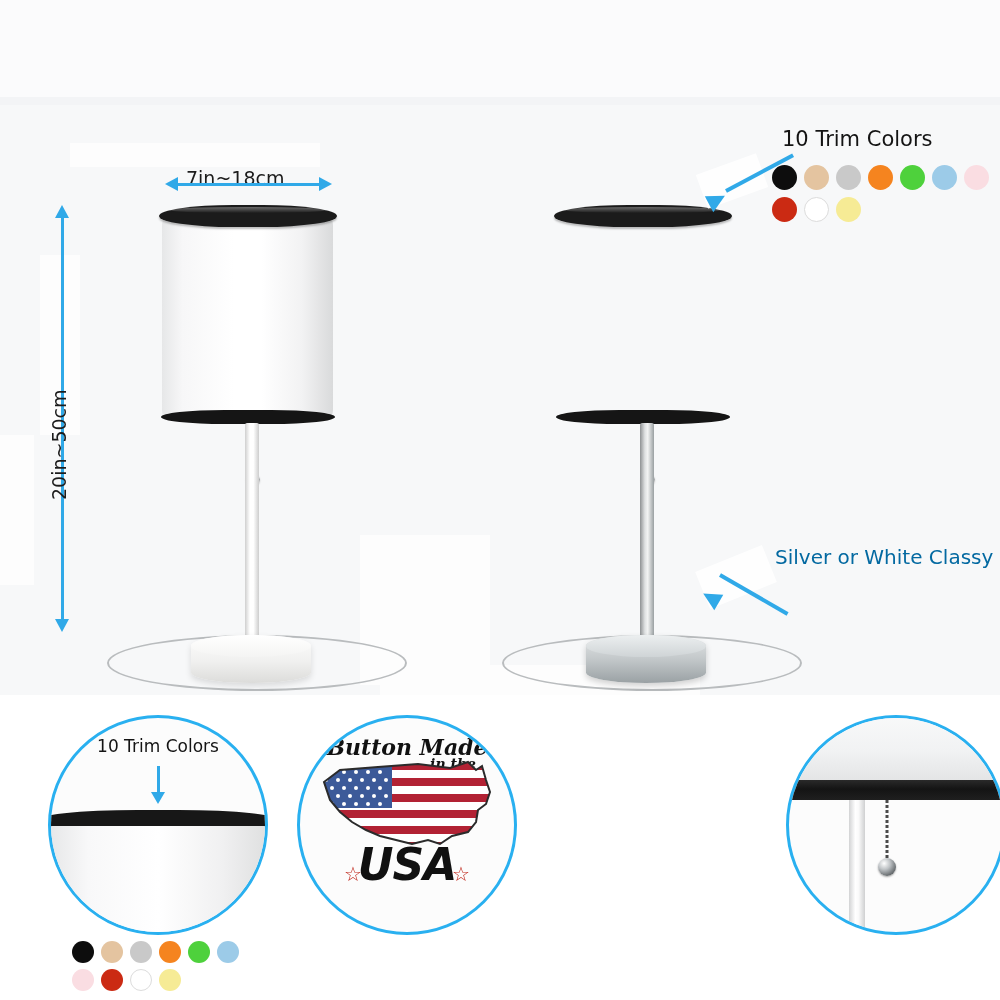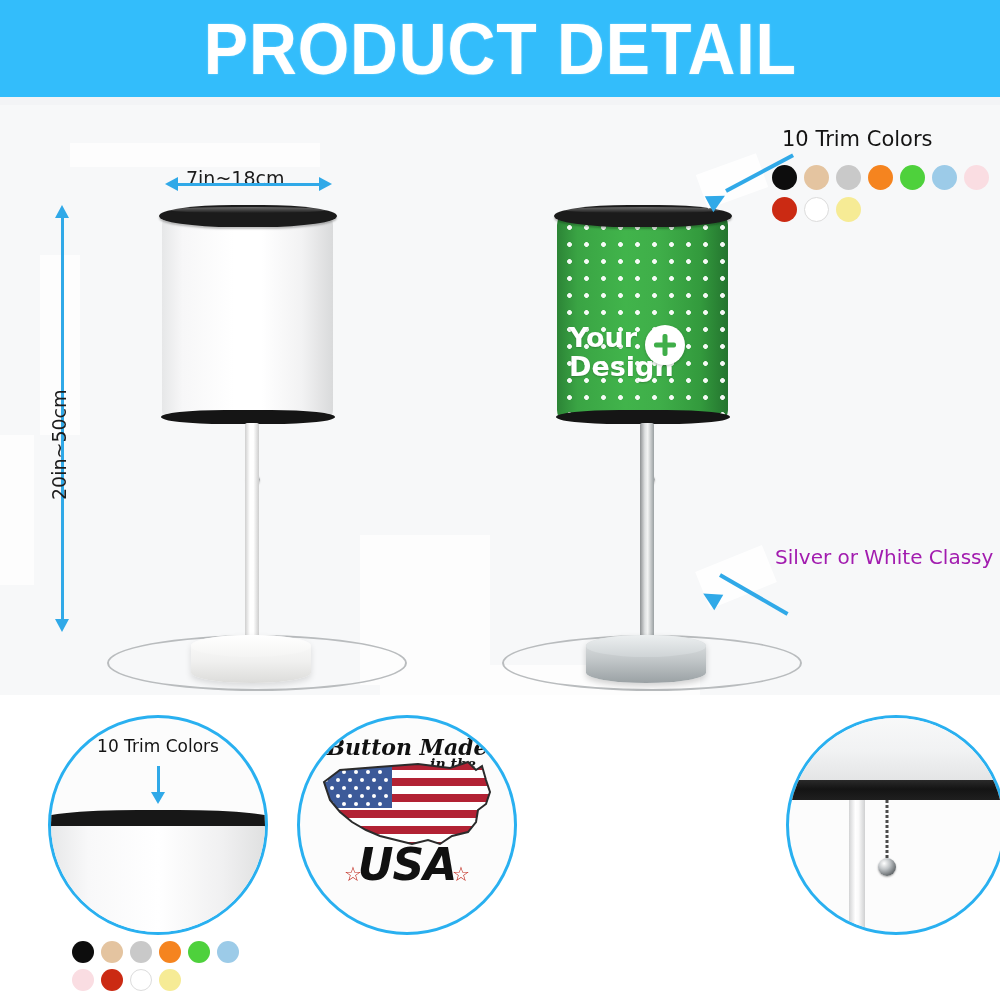--- a/index.html
+++ b/index.html
@@ -168,21 +168,21 @@
   }
   .arrow-down{position:absolute;width:14px;}
   .arrow-down .bar{position:absolute;left:6px;top:0;width:3px;bottom:11px;background:#30a9e8;}
   .arrow-down .tip{
     position:absolute;bottom:0;left:0;width:0;height:0;
     border-left:7px solid transparent;border-right:7px solid transparent;border-top:12px solid #30a9e8;
   }
 
   
   .callout-label{
-    position:absolute;color:#a21caf;font-size:20px;white-space:nowrap;
+    position:absolute;color:#0369a1;font-size:20px;white-space:nowrap;
     font-family:"DejaVu Sans", sans-serif;
   }
   .trim-label{
     position:absolute;color:#141414;font-size:21px;white-space:nowrap;
     font-family:"DejaVu Sans", sans-serif;
   }
 
   
   .swatches{position:absolute;display:flex;flex-wrap:wrap;}
   .swatch{border-radius:50%;box-sizing:border-box;}
@@ -276,23 +276,20 @@
     background:linear-gradient(90deg,#e3e4e5,#f8f8f9 20%,#ffffff 50%,#f0f0f1 78%,#dcdddd);
   }
 
   .softwhite{position:absolute;background:#ffffff;opacity:.85;}
 </style>
 </head>
 <body>
 
 <div class="page">
 
-  <div class="header">
-    <div class="header-title">PRODUCT DETAIL</div>
-  </div>
   <div class="header-underline"></div>
 
   <div class="stage">
 
     <div class="panel-white" style="left:70px;top:38px;width:250px;height:24px;"></div>
     <div class="panel-white" style="left:40px;top:150px;width:40px;height:180px;"></div>
     <div class="panel-white" style="left:0px;top:330px;width:34px;height:150px;"></div>
     <div class="panel-white" style="left:360px;top:430px;width:130px;height:150px;"></div>
     <div class="panel-white" style="left:380px;top:560px;width:320px;height:40px;"></div>
 
@@ -328,30 +325,20 @@
       <div class="pole pole-white" style="left:100px;top:228px;width:14px;height:248px;"></div>
 
       <div class="cord" style="left:-38px;top:440px;width:296px;height:52px;"></div>
 
       <div class="base base-white" style="left:46px;top:440px;width:120px;height:48px;">
         <div class="base-top base-top-white"></div>
       </div>
     </div>
 
     <div class="lamp" style="left:540px;top:90px;width:220px;height:445px;">
-      <div class="shade shade-green" style="left:17px;top:20px;width:171px;height:205px;">
-        <div class="shade-body"></div>
-        <div class="dots"></div>
-
-        <div class="design-text" style="left:12px;top:108px;width:150px;">
-          <div class="design-line">Your</div>
-          <div class="design-line">Design</div>
-        </div>
-        <div class="plus-badge" style="left:88px;top:110px;"></div>
-      </div>
 
       <div class="trim-top" style="left:14px;top:10px;width:178px;height:22px;">
         <div class="trim-top-hi"></div>
       </div>
       <div class="trim-bottom" style="left:16px;top:215px;width:174px;height:14px;"></div>
 
       <div class="pullchain" style="left:98px;top:228px;width:20px;height:70px;">
         <div class="chain-line" style="height:52px;"></div>
         <div class="chain-bead" style="top:50px;"></div>
       </div>

